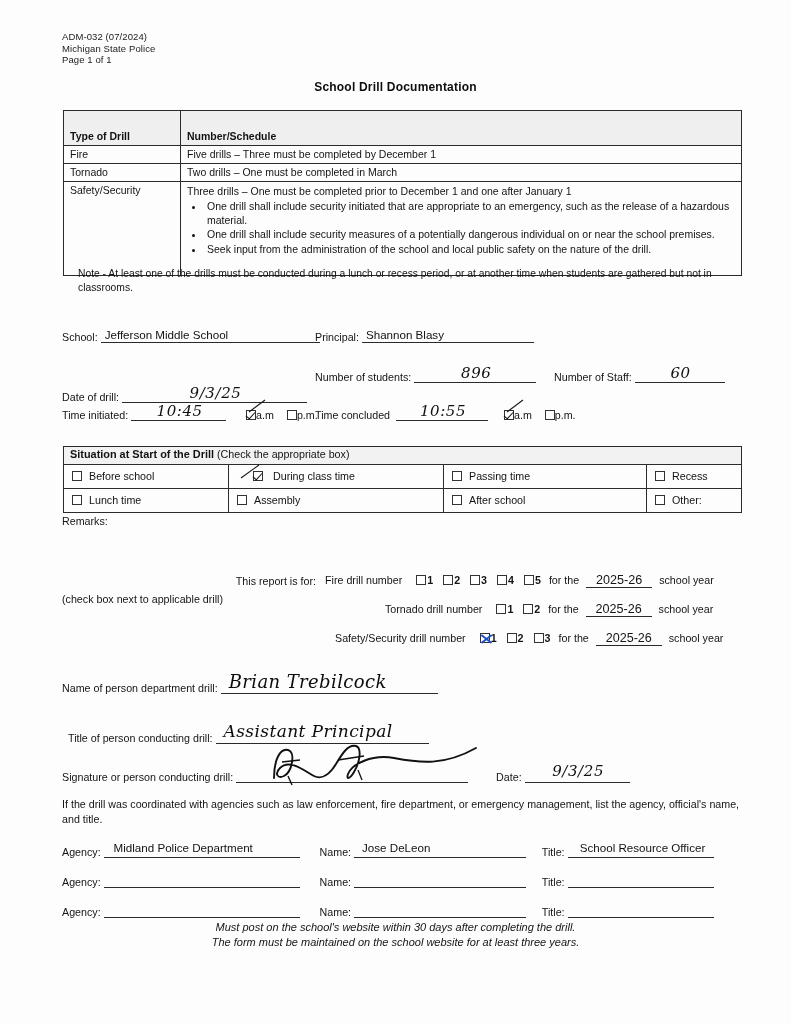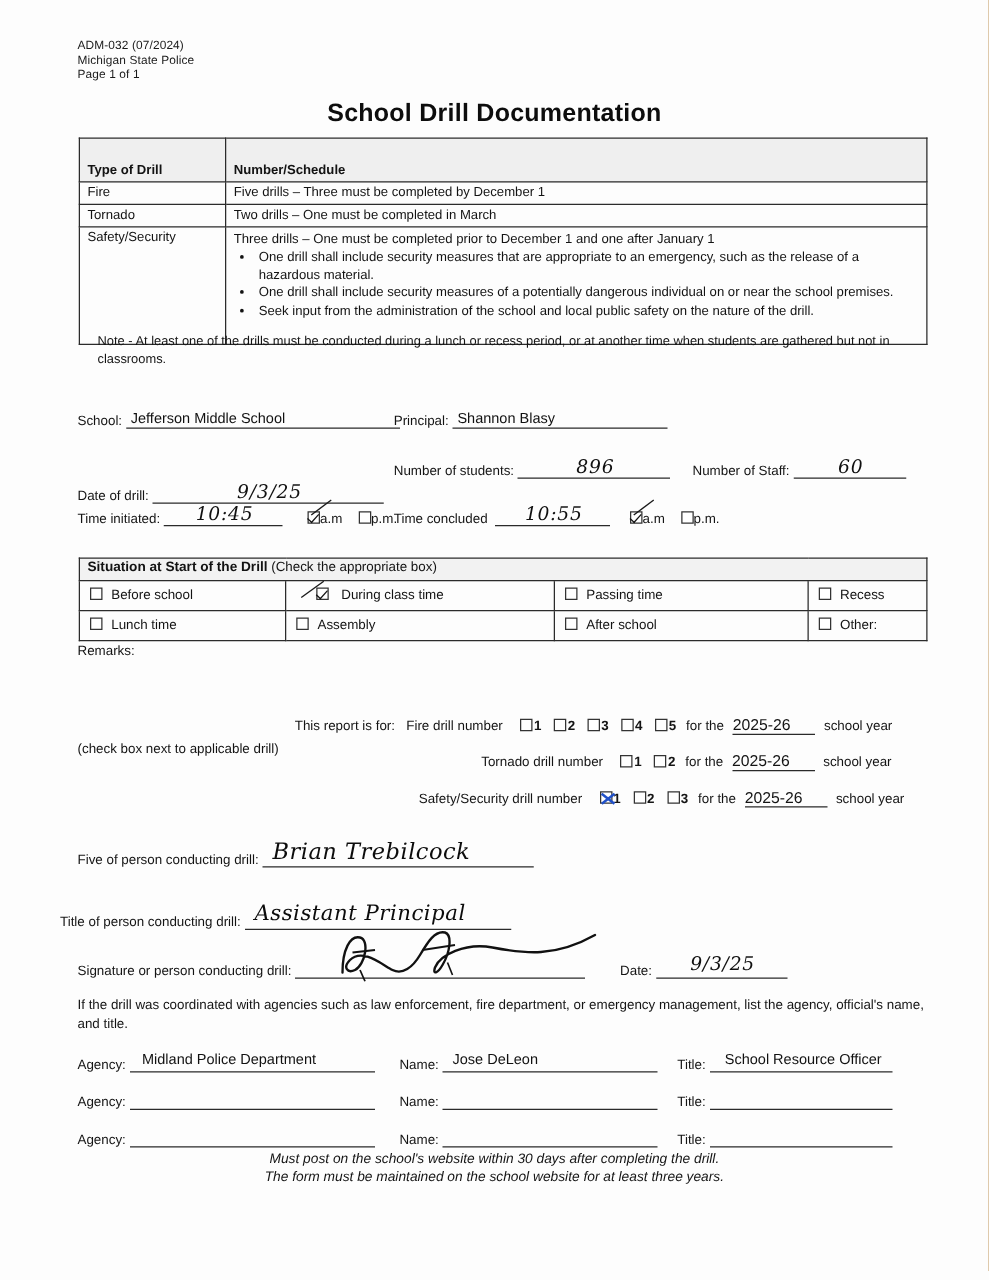--- a/index.html
+++ b/index.html
@@ -8,21 +8,21 @@
     background: #ffffff;
   }
   body {
     font-family: "Liberation Sans", sans-serif;
     color: #111111;
   }
   #page {
     position: relative;
     width: 791px;
     height: 1024px;
-    background: #a16207;
+    background: #86efac;
     overflow: hidden;
   }
   .sheet {
     position: absolute;
     left: 0; top: 0;
     width: 791px;
     height: 1024px;
     background: #fdfdfd;
   }
 
@@ -34,21 +34,21 @@
     font-size: 9.5px;
     line-height: 11.6px;
     color: #1a1a1a;
     letter-spacing: 0.1px;
   }
   .doc-title {
     position: absolute;
     left: 0; top: 80px;
     width: 791px;
     text-align: center;
-    font-size: 20px;
+    font-size: 12px;
     font-weight: bold;
     letter-spacing: 0.2px;
     color: #0d0d0d;
   }
 
   
   .sched-table {
     position: absolute;
     left: 63px;
     top: 110px;
@@ -209,20 +209,21 @@
     font-size: 10.7px;
     color: #141414;
     white-space: nowrap;
   }
   .drill-row .num { font-weight: bold; font-size: 10.7px; margin: 0 5px 0 1px; }
   .drill-row .cb { margin-left: 2px; }
   .yr {
     display: inline-block;
     border-bottom: 1.4px solid #2a2a2a;
     width: 66px;
+    text-align: center;
     font-size: 12.6px;
     padding-bottom: 0px;
     margin: 0 4px;
   }
 
   
   .sigline { position: absolute; font-size: 10.7px; color: #141414; }
   .script {
     font-family: "DejaVu Serif", serif;
     font-style: italic;
@@ -282,21 +283,21 @@
       </tr>
       <tr>
         <td class="col-type">Tornado</td>
         <td>Two drills – One must be completed in March</td>
       </tr>
       <tr class="row-tall">
         <td class="col-type">Safety/Security</td>
         <td>
           <div class="cell-line">Three drills – One must be completed prior to December 1 and one after January 1</div>
           <ul class="bullets">
-            <li>One drill shall include security measures that are appropriate to an emergency, such as the release of a hazardous material.</li>
+            <li>One drill shall include security initiated that are appropriate to an emergency, such as the release of a hazardous material.</li>
             <li>One drill shall include security measures of a potentially dangerous individual on or near the school premises.</li>
             <li>Seek input from the administration of the school and local public safety on the nature of the drill.</li>
           </ul>
         </td>
       </tr>
     </tbody>
   </table>
 
   <div class="note">Note - At least one of the drills must be conducted during a lunch or recess period, or at another time when students are gathered but not in classrooms.</div>
 
@@ -435,25 +436,25 @@
     <span style="display:inline-block; width:6px;"></span>
     <span class="cb xmark"></span><span class="num">1</span>
     <span class="cb"></span><span class="num">2</span>
     <span class="cb"></span><span class="num">3</span>
     <span>for the</span>
     <span class="yr">2025-26</span>
     <span>school year</span>
   </div>
 
   <div class="sigline" style="left:62px; top:671px;">
-    <span>Five of person conducting drill:</span>
+    <span>Name of person department drill:</span>
     <span class="ul script" style="width:217px; height:23px; padding-left:8px;">Brian Trebilcock</span>
   </div>
 
-  <div class="sigline" style="left:48px; top:721px;">
+  <div class="sigline" style="left:68px; top:721px;">
     <span>Title of person conducting drill:</span>
     <span class="ul script" style="width:213px; height:23px; padding-left:8px; font-size:17px;">Assistant Principal</span>
   </div>
 
   <div class="sigline" style="left:62px; top:762px;">
     <span>Signature or person conducting drill:</span>
     <span class="ul" style="width:232px; height:21px;"></span>
     <span style="display:inline-block; width:22px;"></span>
     <span>Date:</span>
     <span class="ul hand" style="width:105px; height:21px; text-align:center; padding-bottom:0;">9/3/25</span>

